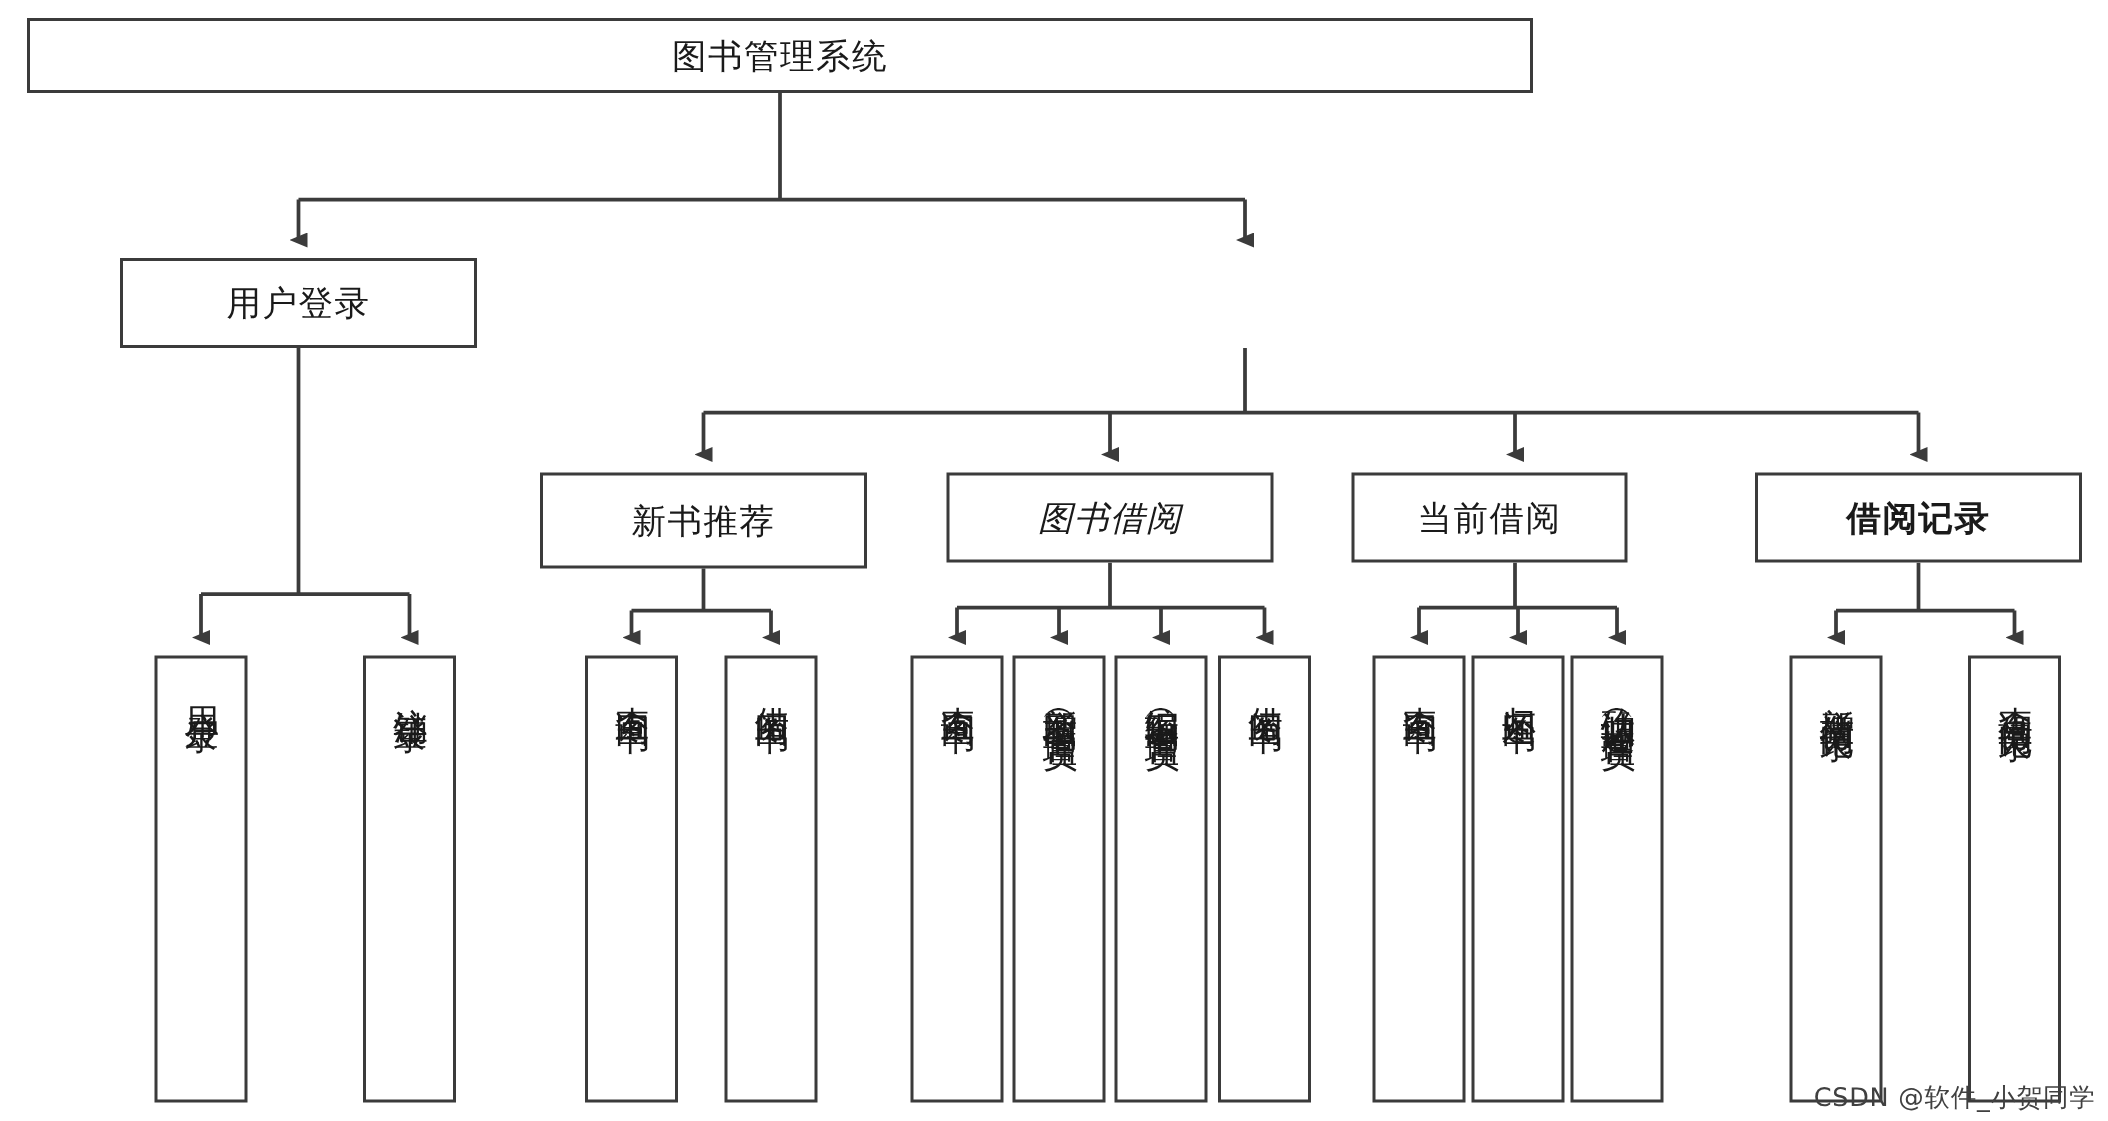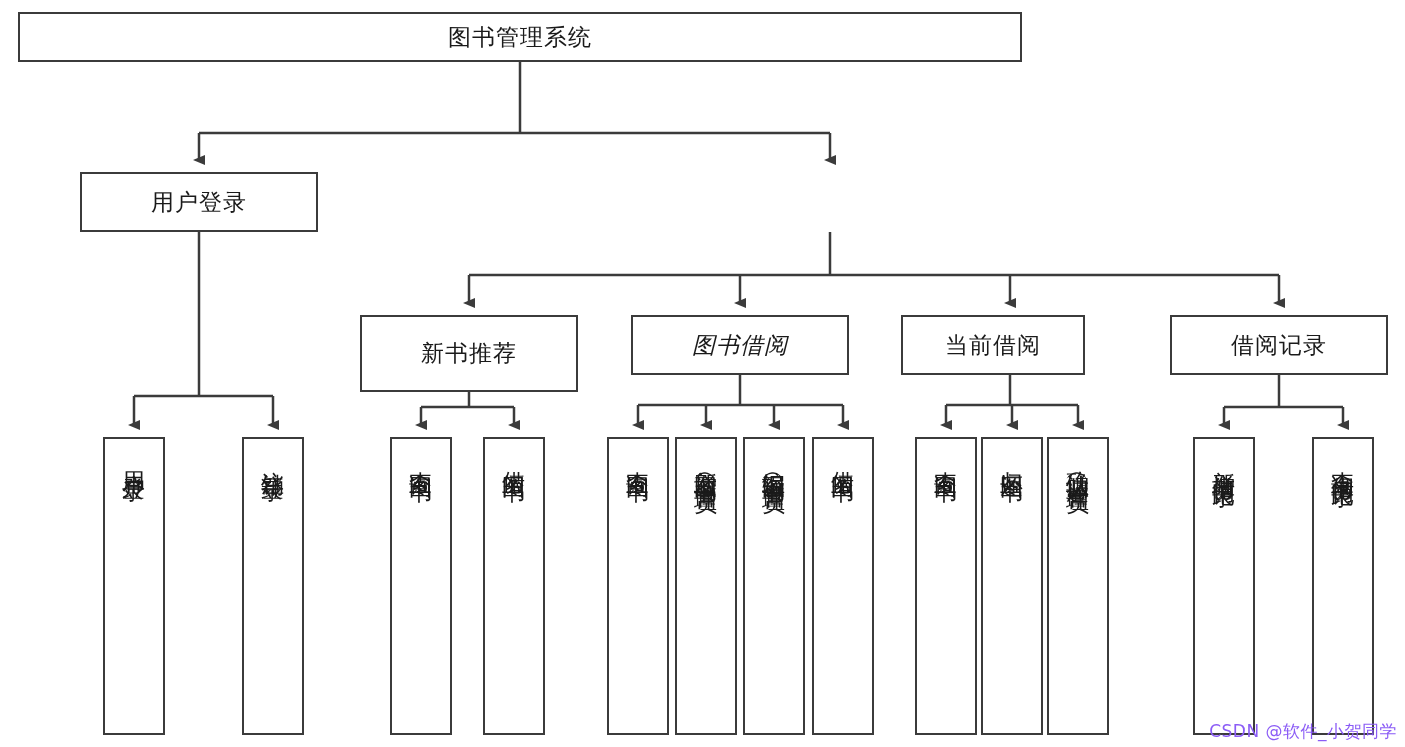--- a/index.html
+++ b/index.html
@@ -50,21 +50,21 @@
     font-size: 23px;
     line-height: 1.14;
     letter-spacing: 3px;
     white-space: nowrap;
   }
   .watermark {
     position: absolute;
     right: 8px;
     bottom: 4px;
     font-size: 17px;
-    color: #8b5cf6;
+    color: #404040;
     letter-spacing: 0.5px;
     white-space: nowrap;
   }
 </style>
 </head>
 <body>
 
 <div id="canvas">
 
   <svg class="edges" viewBox="0 0 1405 747">
@@ -118,30 +118,30 @@
   </svg>
 
   <div class="node horiz" style="left:18px; top:12px; width:1004px; height:50px;">
     <span>图书管理系统</span>
   </div>
 
   <div class="node horiz" style="left:80px; top:172px; width:238px; height:60px;">
     <span>用户登录</span>
   </div>
 
-  <div class="node horiz" style="left:360px; top:315px; width:218px; height:77px;">
+  <div class="node horiz" style="left:360px; top:315px; width:218px; height:64px;">
     <span>新书推荐</span>
   </div>
   <div class="node horiz" style="left:631px; top:315px; width:218px; height:60px;font-style:italic;">
     <span>图书借阅</span>
   </div>
   <div class="node horiz" style="left:901px; top:315px; width:184px; height:60px;">
     <span>当前借阅</span>
   </div>
-  <div class="node horiz" style="left:1170px; top:315px; width:218px; height:60px;">
+  <div class="node horiz" style="left:1170px; top:315px; width:218px; height:60px;font-weight:bold;">
     <span>借阅记录</span>
   </div>
 
   <div class="node vert" style="left:103px; top:437px; width:62px; height:298px;">
     <span class="vtext">用户登录</span>
   </div>
   <div class="node vert" style="left:242px; top:437px; width:62px; height:298px;">
     <span class="vtext">注销登录</span>
   </div>
 

